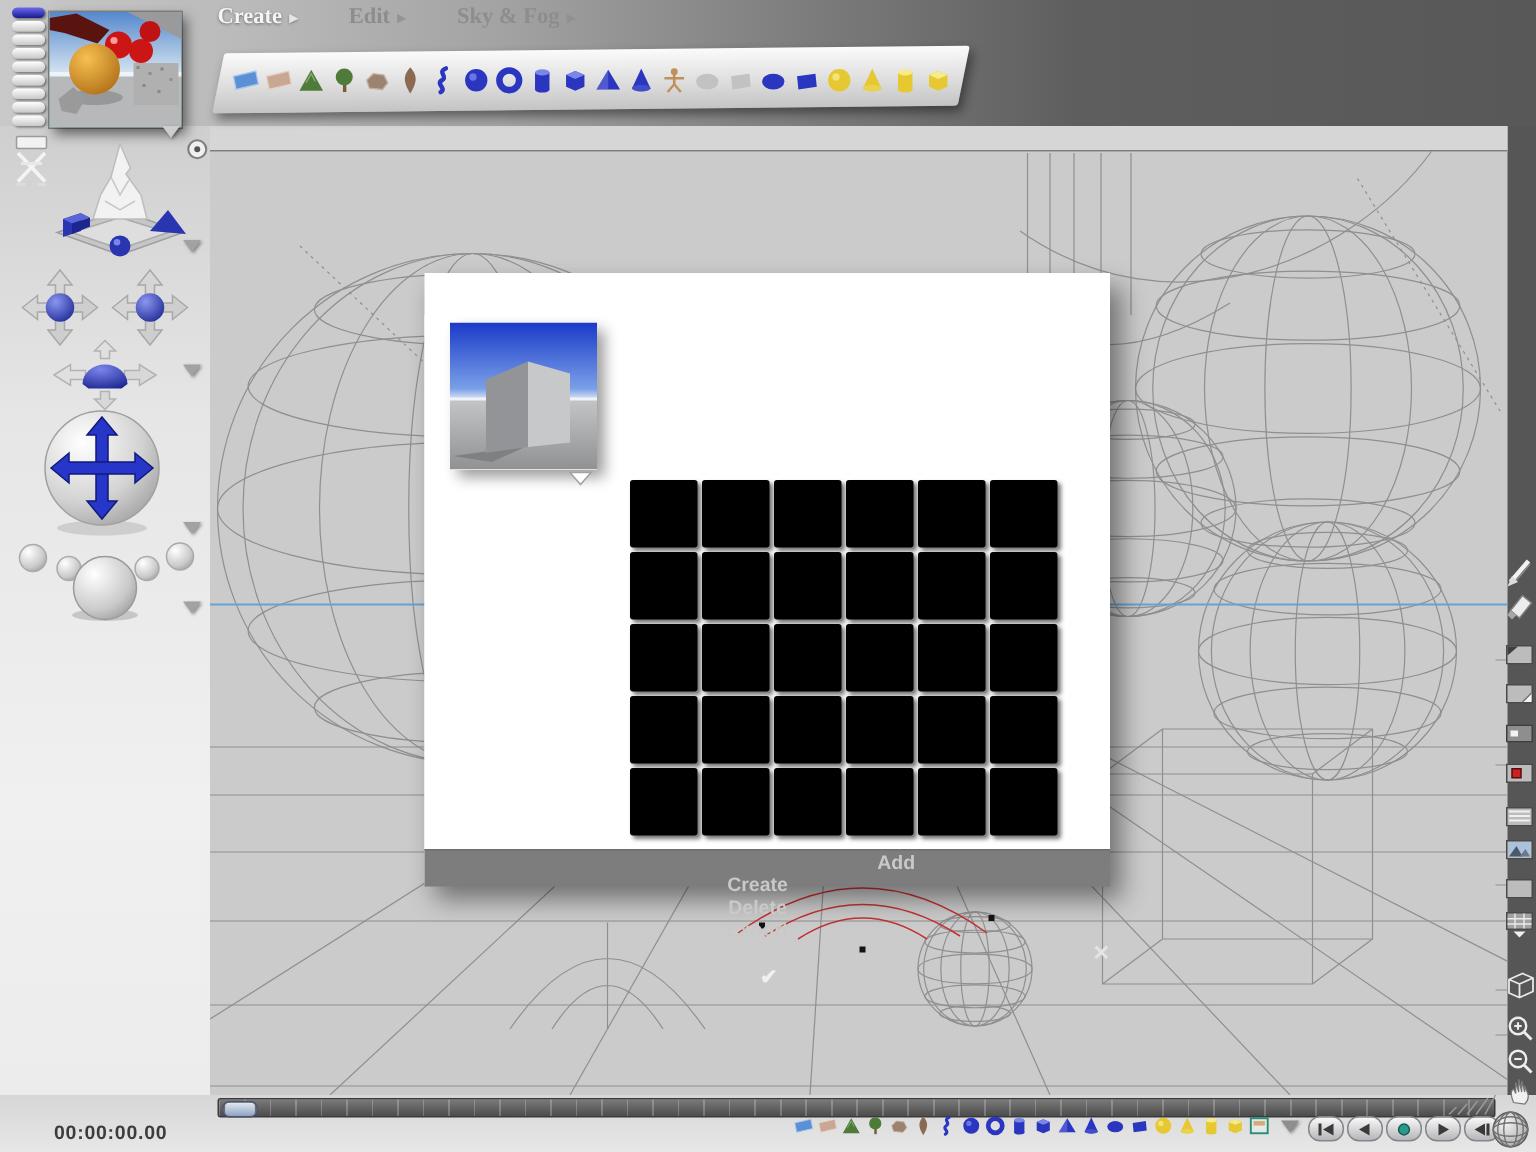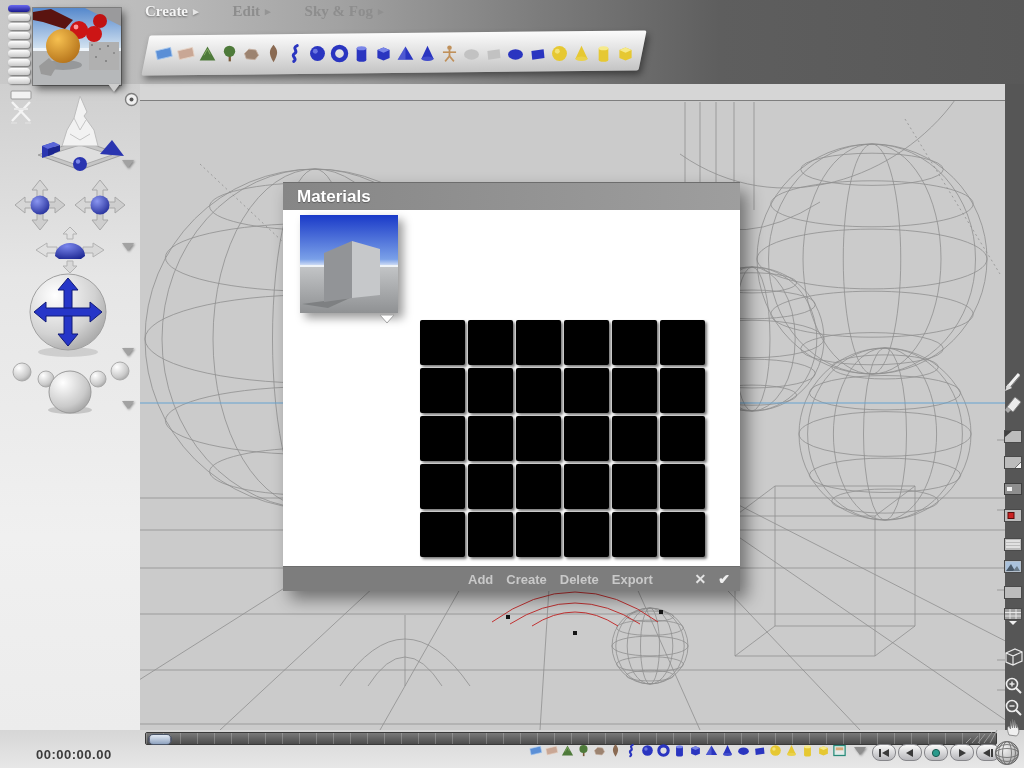--- a/index.html
+++ b/index.html
@@ -46,21 +46,21 @@
   .dlg-title{height:27px;background:linear-gradient(90deg,#868686,#9e9e9e);border-top:1px solid #6d6d6d;
     color:#fff;font-size:17px;font-weight:bold;line-height:27px;padding-left:14px;
     text-shadow:0 1px 1px rgba(0,0,0,.35);cursor:default;}
   .dlg-body{position:absolute;left:0;top:28px;width:457px;height:356px;background:#fff;}
   .mat-preview{position:absolute;left:17px;top:5px;width:98px;height:98px;cursor:pointer;
     box-shadow:5px 5px 9px rgba(0,0,0,.4);}
   .mat-grid{position:absolute;left:137px;top:110px;display:grid;
     grid-template-columns:repeat(6,45px);grid-template-rows:repeat(5,45px);gap:3px;}
   .mat-cell{background:#000;border-radius:2px;box-shadow:2px 2px 3px rgba(0,0,0,.55);cursor:pointer;}
   .dlg-footer{position:absolute;left:0;top:384px;width:457px;height:24px;background:#7d7d7d;
-    border-top:1px solid #6e6e6e;display:flex;align-items:center;font-size:13px;font-weight:bold;color:#c9c9c9;}
+    border-top:1px solid #6e6e6e;display:flex;align-items:center;font-size:13px;font-weight:bold;color:#c9c9c9;flex-direction:column;}
   .dlg-footer .btn{margin-right:13px;cursor:pointer;}
   .dlg-footer .btn:first-child{margin-left:185px;}
   .dlg-footer .xmark{margin-left:auto;color:#e4e4e4;font-size:14px;cursor:pointer;}
   .dlg-footer .check{margin:0 10px 0 12px;color:#f0f0f0;font-size:14px;cursor:pointer;}
   
   .rbar{position:absolute;left:1002px;top:0;width:22px;height:768px;z-index:6;}
   .rbar .ric{position:absolute;left:0;width:22px;display:flex;justify-content:center;cursor:pointer;}
   
   .timeline{position:absolute;left:145px;top:732px;width:850px;height:11px;z-index:6;
     background:linear-gradient(180deg,#7a7a7a,#4c4c4c);border:1px solid #3a3a3a;border-radius:2px;cursor:pointer;}
@@ -481,21 +481,20 @@
       <circle cx="16" cy="24" r="9" fill="url(#sil)" stroke="#aaaaaa"></circle>
       <circle cx="40" cy="31" r="8" fill="url(#sil)" stroke="#aaaaaa"></circle>
       <circle cx="92" cy="31" r="8" fill="url(#sil)" stroke="#aaaaaa"></circle>
       <circle cx="114" cy="23" r="9" fill="url(#sil)" stroke="#aaaaaa"></circle>
       <ellipse cx="64" cy="62" rx="22" ry="4" fill="#c6c6c6"></ellipse>
       <circle cx="64" cy="44" r="21" fill="url(#sil)" stroke="#9a9a9a"></circle>
     </svg>
   </div>
 
   <div class="dialog">
-    <div class="dlg-title">Materials</div>
     <div class="dlg-body">
       <div class="mat-preview">
         <svg width="98" height="98" viewBox="0 0 98 98">
           <defs>
             <linearGradient id="pv-sky" x1="0" y1="0" x2="0" y2="1">
               <stop offset="0" stop-color="#1a3ac8"></stop>
                 <stop offset="0.85" stop-color="#7aa0e8"></stop>
               <stop offset="1" stop-color="#e8eef8"></stop>
             </linearGradient>
             <linearGradient id="pv-gnd" x1="0" y1="0" x2="0" y2="1">

